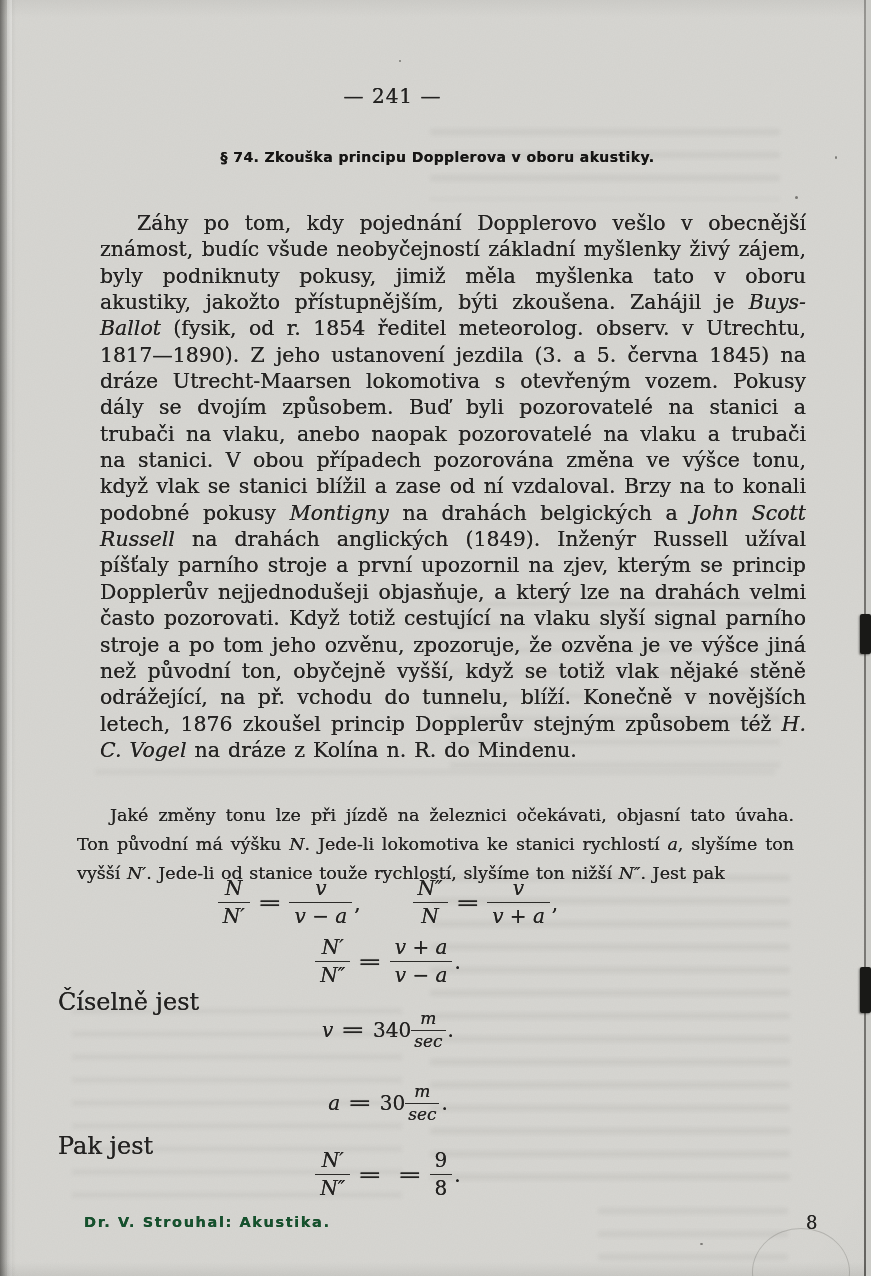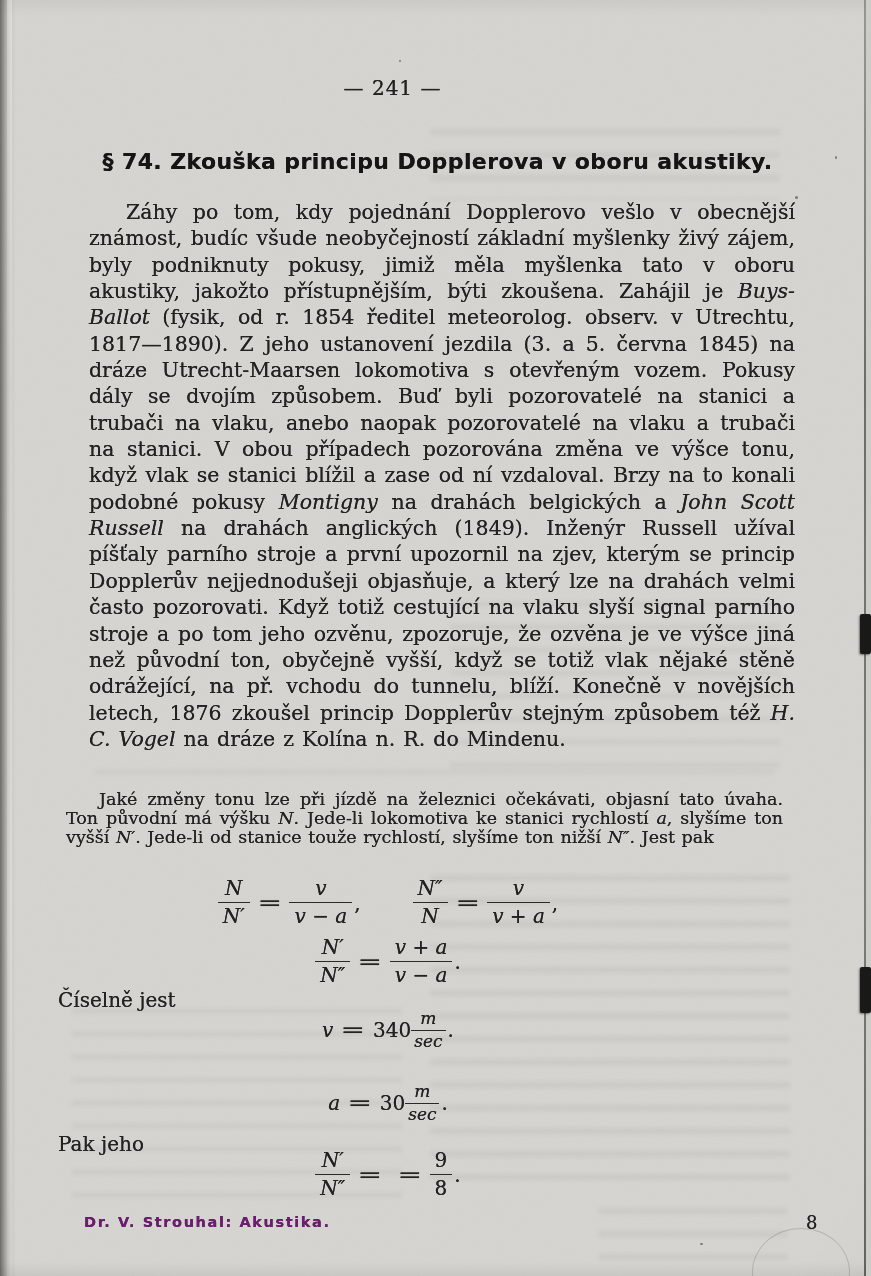--- a/index.html
+++ b/index.html
@@ -39,46 +39,46 @@
   .tab2 { top: 967px; height: 46px; }
   .ghost { position: absolute; z-index: 2; pointer-events: none; filter: blur(2px);
     background: repeating-linear-gradient(to bottom, rgba(0,0,0,0) 0 13px, rgba(62,60,55,0.85) 13px 19px, rgba(0,0,0,0) 19px 23px); }
   .speck { position: absolute; border-radius: 50%; background: rgba(45,44,40,0.55); z-index: 4; }
   .pencil-arc {
     position: absolute; left: 752px; top: 1228px; width: 96px; height: 86px; z-index: 4;
     border: 1.5px solid rgba(70,68,62,0.22); border-radius: 50%;
   }
   
   .print { position: absolute; z-index: 5; text-shadow: 0 0 0.6px rgba(28,27,25,0.85); }
-  .header-num { top: 76px; left: 85px; width: 705px; text-align: center; transform: translateX(-45px);
+  .header-num { top: 84px; left: 85px; width: 705px; text-align: center; transform: translateX(-45px);
     font-size: 20px; letter-spacing: 1px; }
   .title { top: 149px; left: 85px; width: 705px; margin: 0; text-align: center;
-    font-family: "DejaVu Sans", sans-serif; font-weight: bold; font-size: 22px; letter-spacing: 0.4px; color: #161514; }
-  .para { text-align: justify; hyphens: none; margin: 4px; }
+    font-family: "DejaVu Sans", sans-serif; font-weight: bold; font-size: 14px; letter-spacing: 0.4px; color: #161514; }
+  .para { text-align: justify; hyphens: none; margin: 15px; }
   .para .it { font-style: italic; }
   .para-main { top: 195px; left: 85px; width: 706px; font-size: 20.5px; line-height: 26.35px;
     text-indent: 37px; word-spacing: 1.5px; }
-  .para-note { top: 786px; left: 62px; width: 717px; font-size: 17.5px; line-height: 19px;
+  .para-note { top: 786px; left: 62px; width: 717px; font-size: 17.5px; line-height: 29px;
     text-indent: 33px; word-spacing: 1px; }
-  .flabel { left: 58px; font-size: 20px; }
+  .flabel { left: 58px; font-size: 24px; }
   .frow { left: 85px; width: 706px; display: flex; justify-content: center; align-items: center;
     transform: translateX(-50px); column-gap: 52px; }
   .formula { display: flex; align-items: center; font-size: 20px; white-space: nowrap; }
   .mi { font-style: italic; }
   .frac { display: inline-block; text-align: center; line-height: 1.05; vertical-align: middle; }
   .frac .num { display: block; padding: 0 5px 3px; border-bottom: 1.6px solid #2b2a28; }
   .frac .den { display: block; padding: 3px 5px 0; }
   .frac-sm { font-size: 17px; }
   .frac-sm .num { padding: 0 3px 2px; }
   .frac-sm .den { padding: 2px 3px 0; }
   .eq { display: inline-block; transform: scaleX(1.4); margin: 0 11px; font-size: 21px; }
   .val { }
   .tail { margin-left: 2px; }
   .footer-left { top: 1214px; left: 84px; font-family: "DejaVu Sans", sans-serif; font-weight: bold;
-    font-size: 14.5px; letter-spacing: 1.6px; color: #701a75; }
+    font-size: 14.5px; letter-spacing: 1.6px; color: #14532d; }
   .footer-right { top: 1212px; left: 806px; font-size: 18px; }
 </style>
 </head>
 <body>
 
 <div class="page">
 
   <svg class="grain" width="871" height="1276">
     <filter id="g">
       <feTurbulence type="fractalNoise" baseFrequency="0.82" numOctaves="2" stitchTiles="stitch"></feTurbulence>
@@ -174,21 +174,21 @@
       <span class="eq">=</span>
       <span class="val">30</span>
       <span class="frac frac-sm">
           <span class="num mi">m</span>
           <span class="den mi">sec</span>
         </span>
       <span class="tail">.</span>
     </span>
   </div>
 
-  <div class="print flabel" style="top:1132px;">Pak jeho</div>
+  <div class="print flabel" style="top:1132px;">Pak jest</div>
 
   <div class="print frow" style="top:1150px;">
     <span class="formula">
       <span class="frac">
           <span class="num mi">N′</span>
           <span class="den mi">N″</span>
         </span>
       <span class="eq">=</span>
       <span class="eq">=</span>
       <span class="frac">

